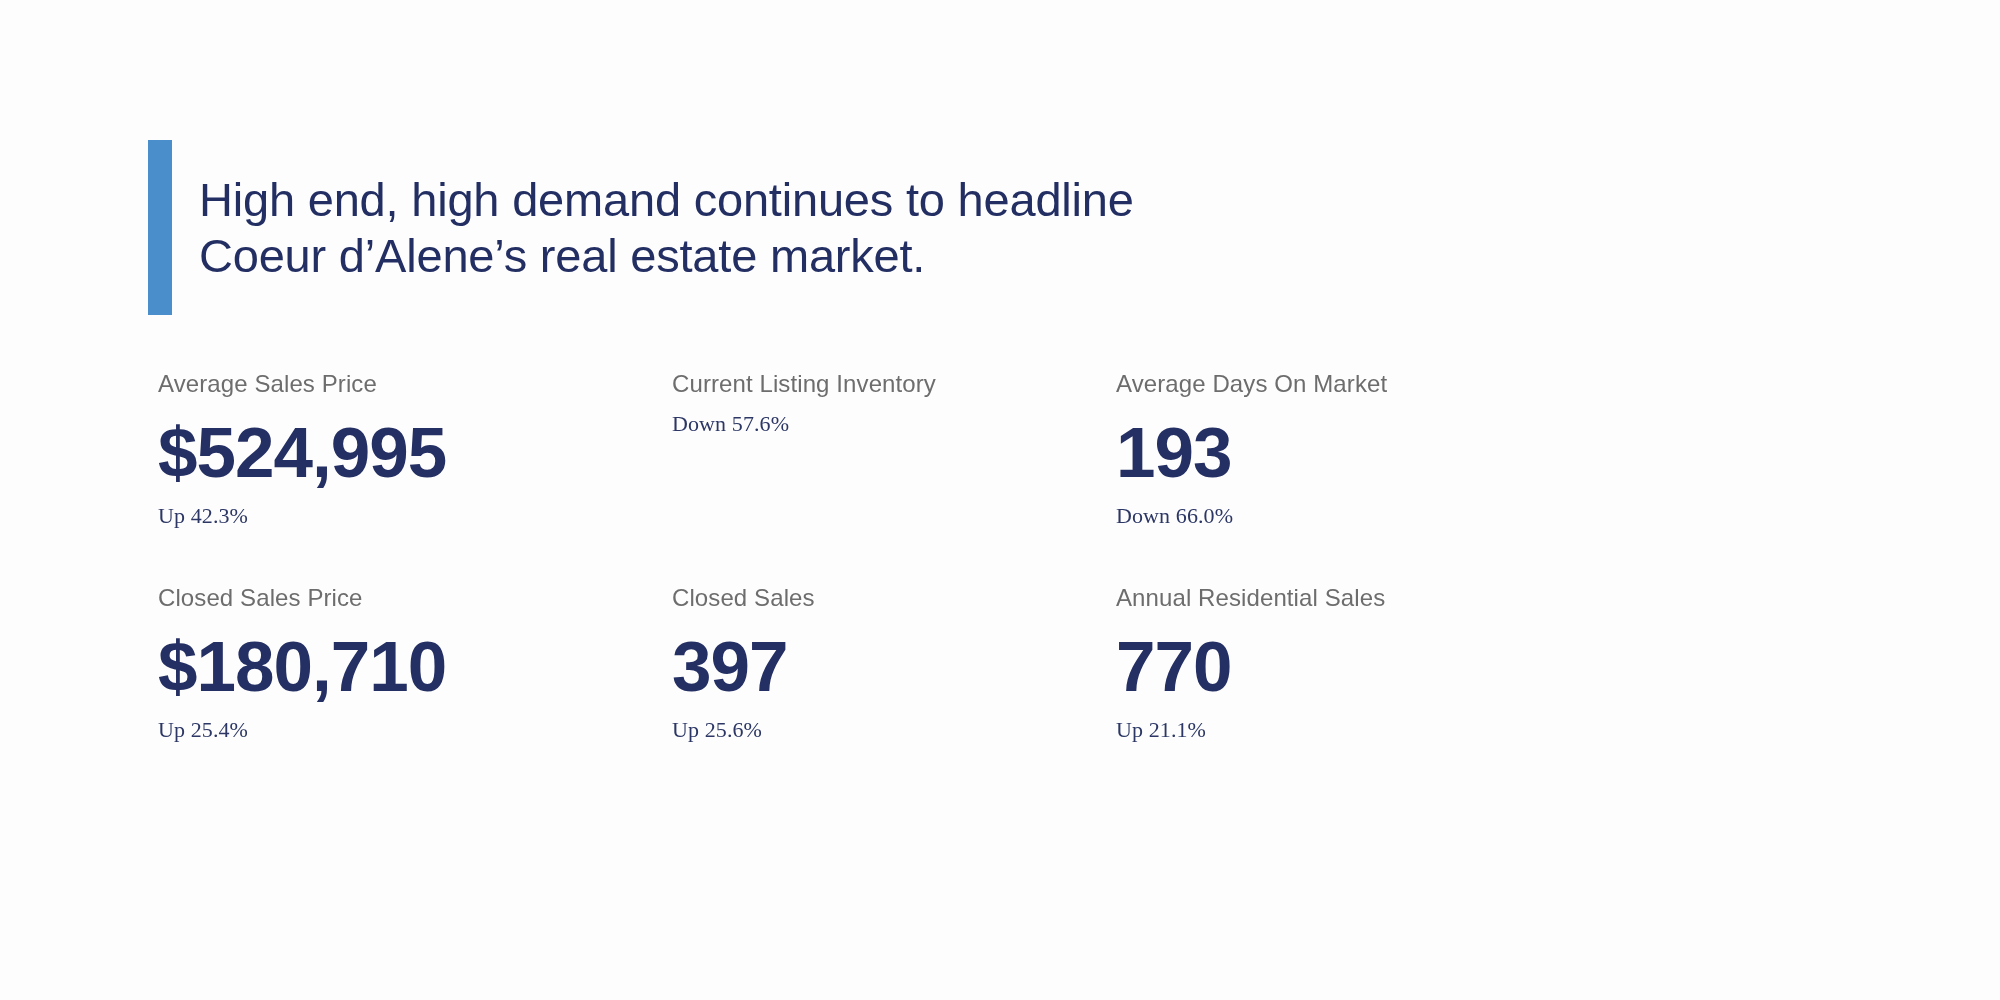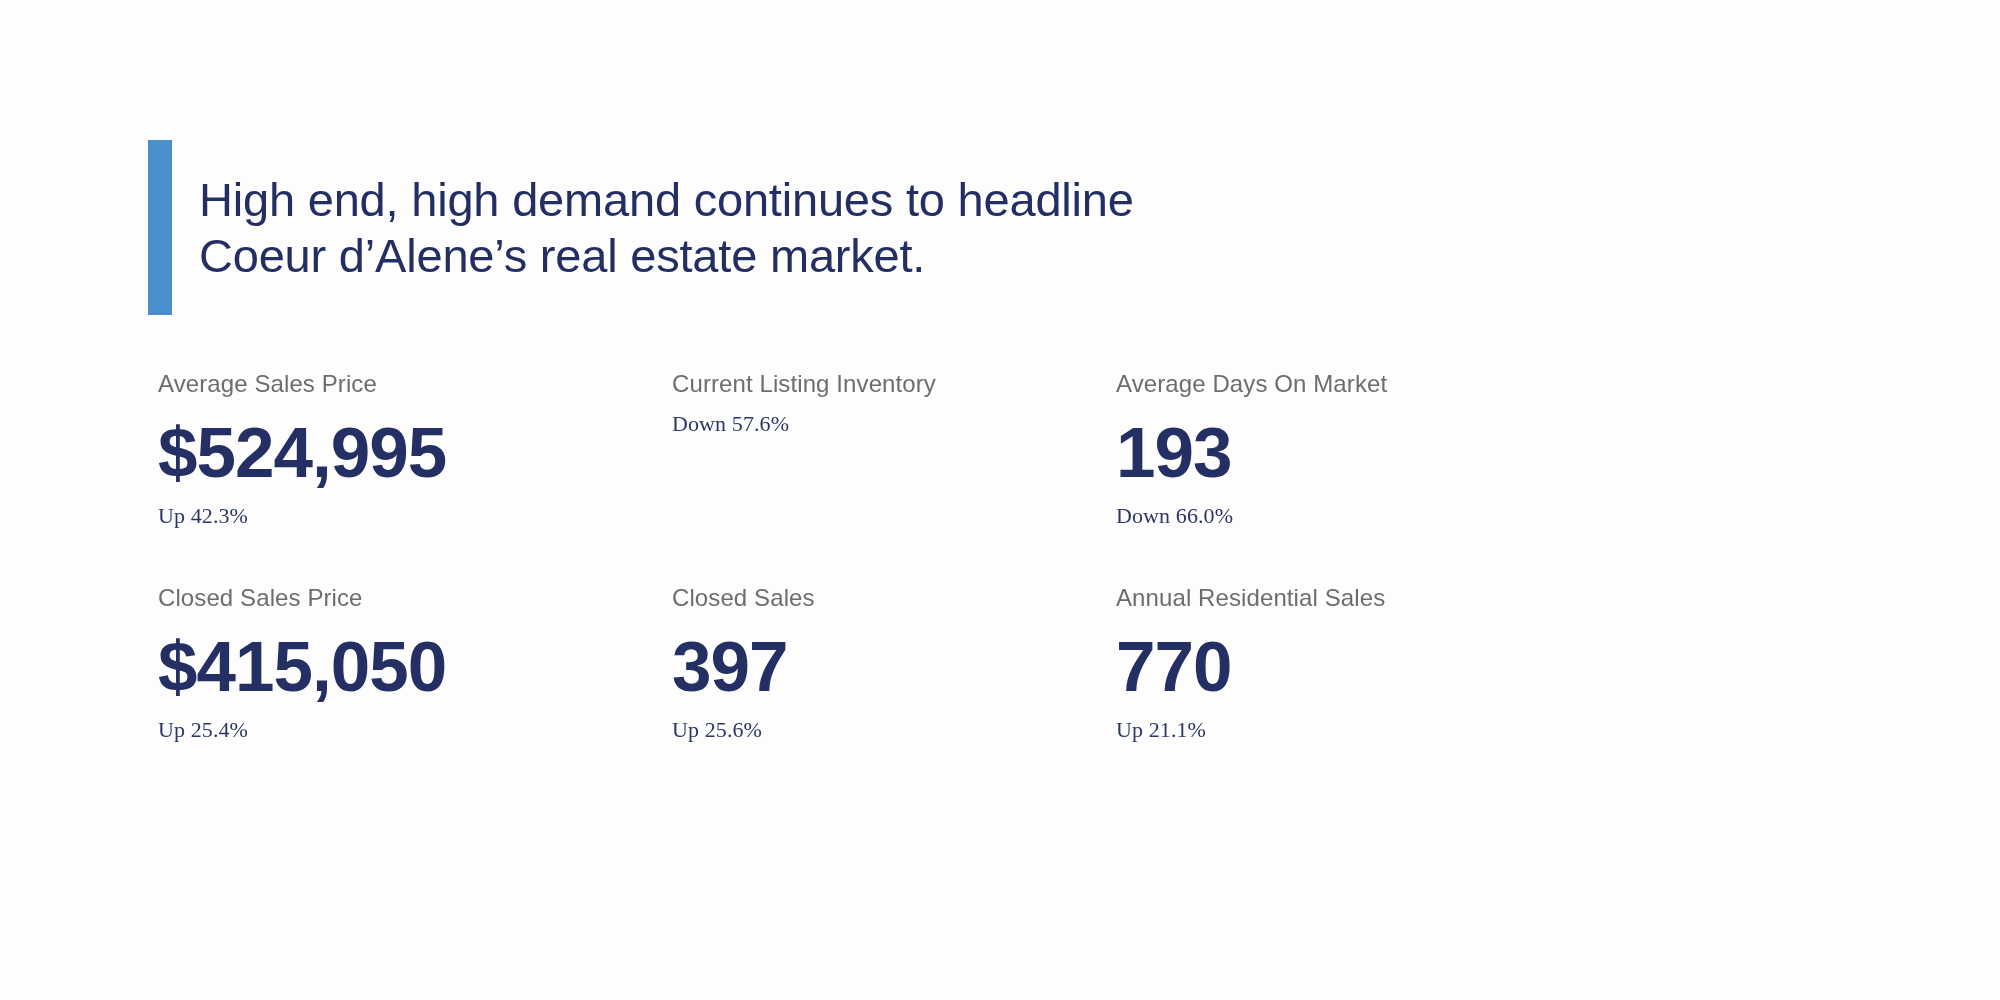--- a/index.html
+++ b/index.html
@@ -113,21 +113,21 @@
     </div>
 
     <div class="stat">
       <div class="stat-label">Average Days On Market</div>
       <div class="stat-value">193</div>
       <div class="stat-change">Down 66.0%</div>
     </div>
 
     <div class="stat">
       <div class="stat-label">Closed Sales Price</div>
-      <div class="stat-value">$415,050</div>
+      <div class="stat-value">$180,710</div>
       <div class="stat-change">Up 25.4%</div>
     </div>
 
     <div class="stat">
       <div class="stat-label">Closed Sales</div>
       <div class="stat-value">397</div>
       <div class="stat-change">Up 25.6%</div>
     </div>
 
     <div class="stat">

